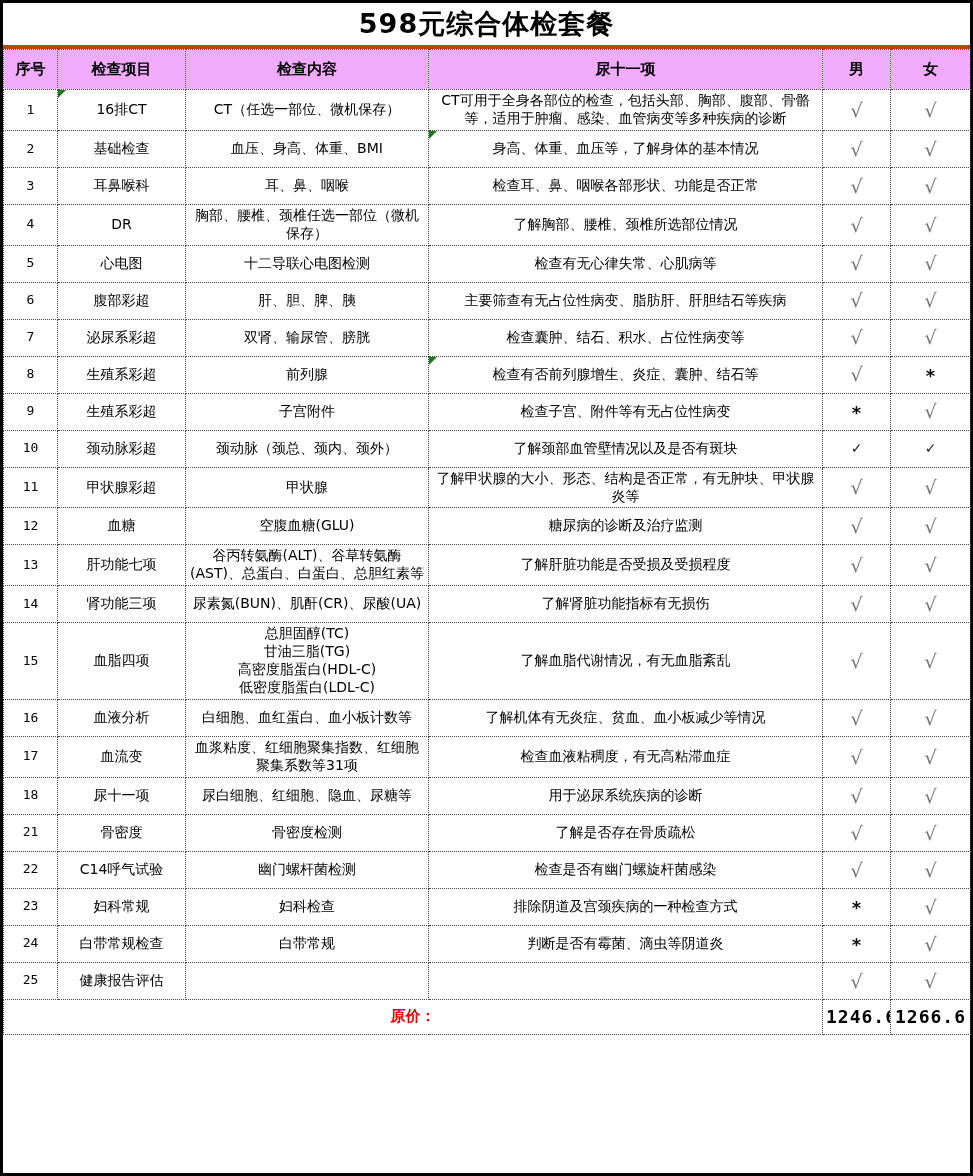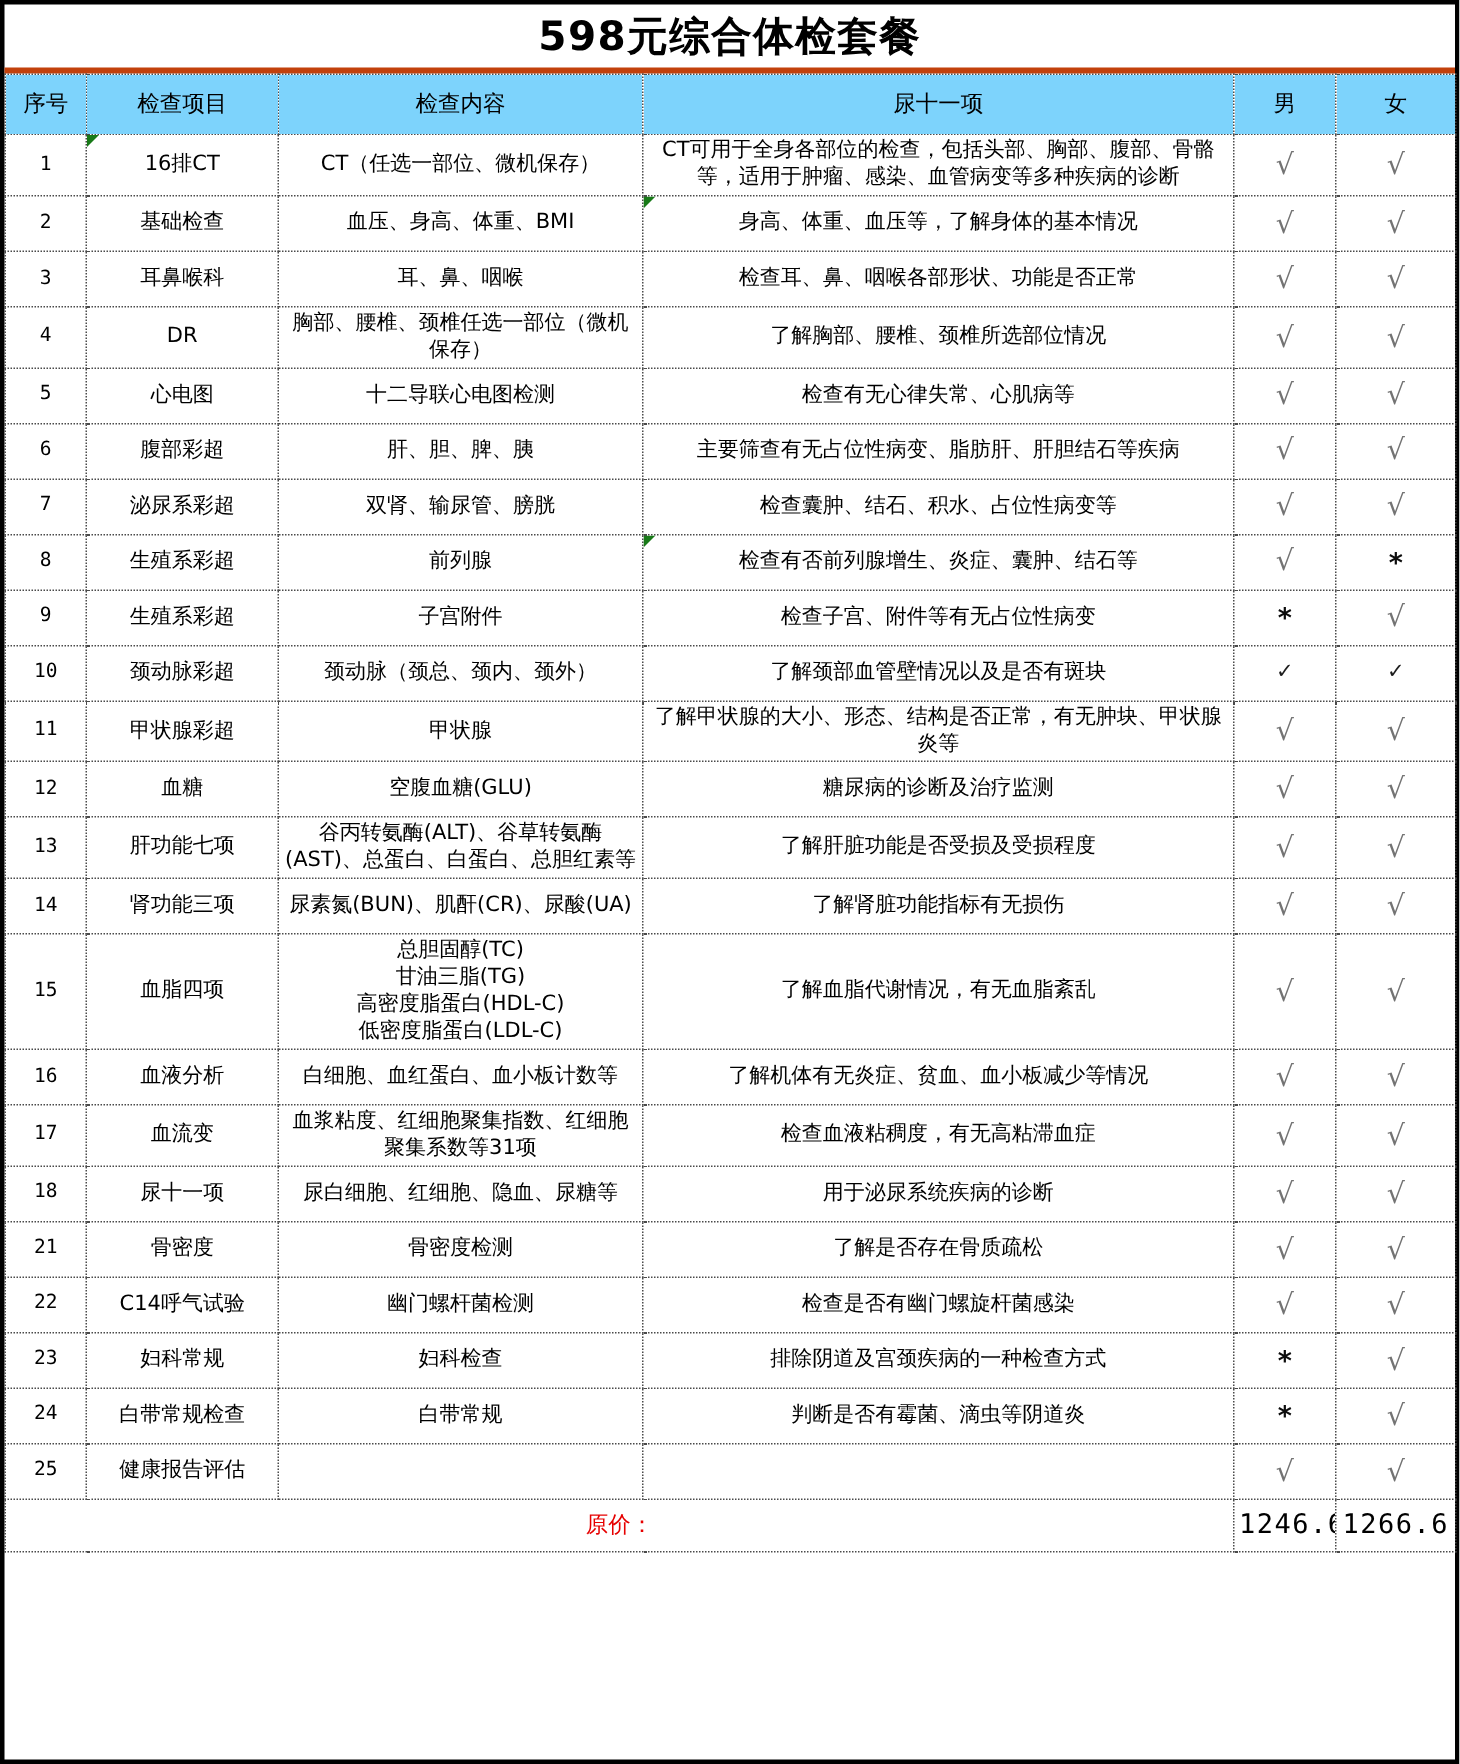--- a/index.html
+++ b/index.html
@@ -19,37 +19,37 @@
   table.checkup th, table.checkup td {
     border:1px dotted #4a4a4a; position:relative;
     text-align:center; vertical-align:middle; padding:2px 3px;
     overflow:hidden;
   }
   
   col.c-no{width:54px;} col.c-item{width:128px;} col.c-content{width:243px;}
   col.c-meaning{width:394px;} col.c-male{width:68px;} col.c-female{width:80px;}
 
   thead th {
-    background:#7dd3fc; height:35px; font-size:15px; font-weight:normal;
+    background:#f0abfc; height:35px; font-size:15px; font-weight:bold;
   }
   tbody td { height:32px; line-height:1.28; }
   td.cell-content, td.cell-meaning { white-space:pre-line; }
   td.cell-no { font-family:"DejaVu Sans Mono","Liberation Mono",monospace; font-size:13px; }
 
   .mark { display:inline-block; }
   .mark-check { color:#737373; font-size:19px; font-weight:normal; }
   .mark-check-alt { color:#1c1c1c; font-size:14px; font-family:"DejaVu Serif","Liberation Serif",serif; }
   .mark-star { color:#0d0d0d; font-size:18px; font-weight:bold; line-height:0.6; position:relative; top:3px;}
 
   .cell-flag {
     position:absolute; top:0; left:0; width:0; height:0;
     border-top:8px solid #187a18; border-right:8px solid transparent;
   }
 
-  tfoot td { border-top:2px solid #000; height:30px; font-weight:normal; }
+  tfoot td { border-top:2px solid #000; height:30px; font-weight:bold; }
   td.price-label { text-align:right; color:#e60000; font-size:15px; padding-right:8px; }
   td.price-value {
     font-size:18px; font-family:"DejaVu Sans Mono","Liberation Mono",monospace;
     letter-spacing:1px;
   }
 </style>
 </head>
 <body>
 
 <div class="frame">

